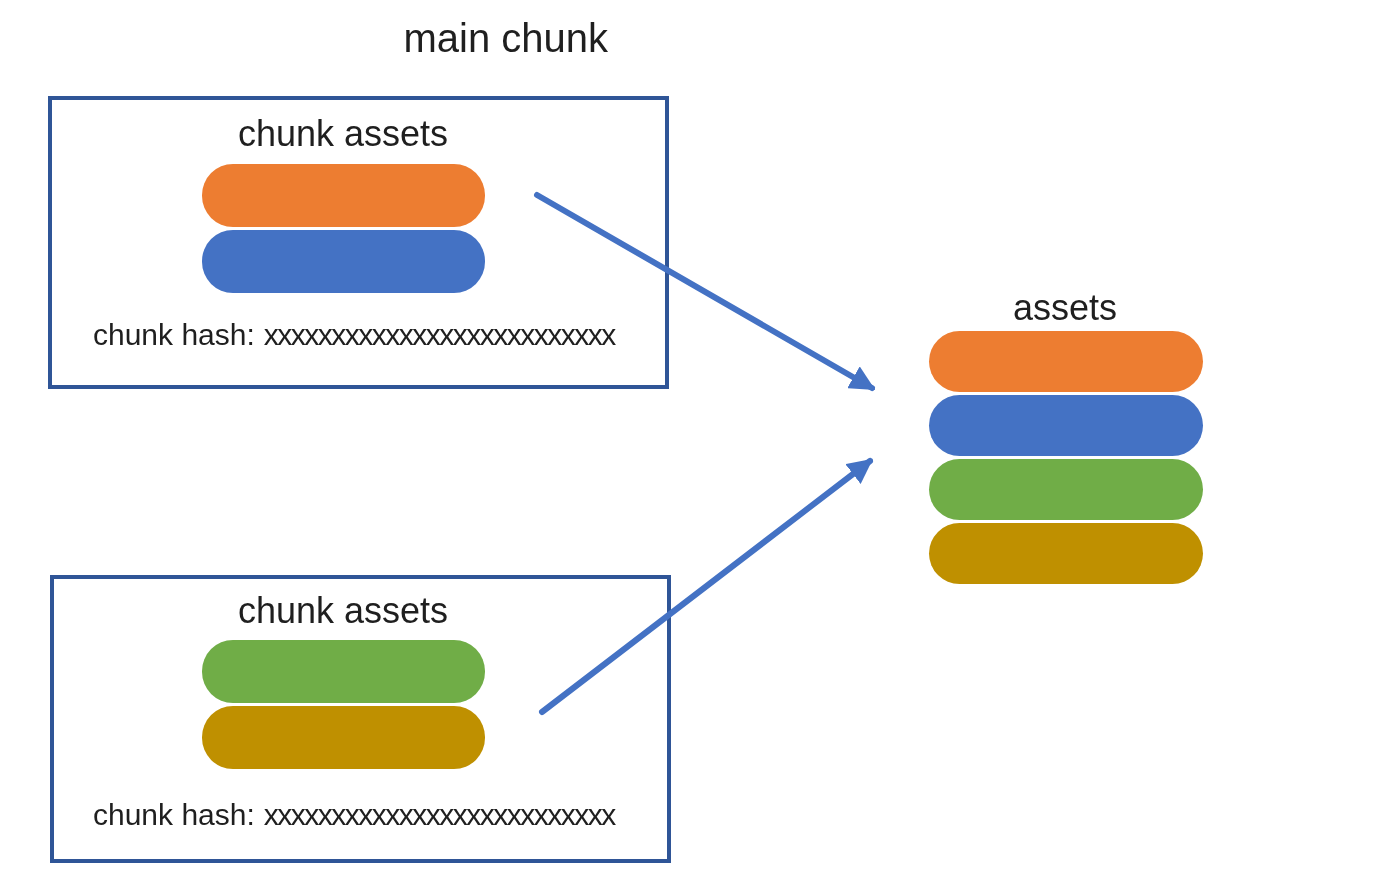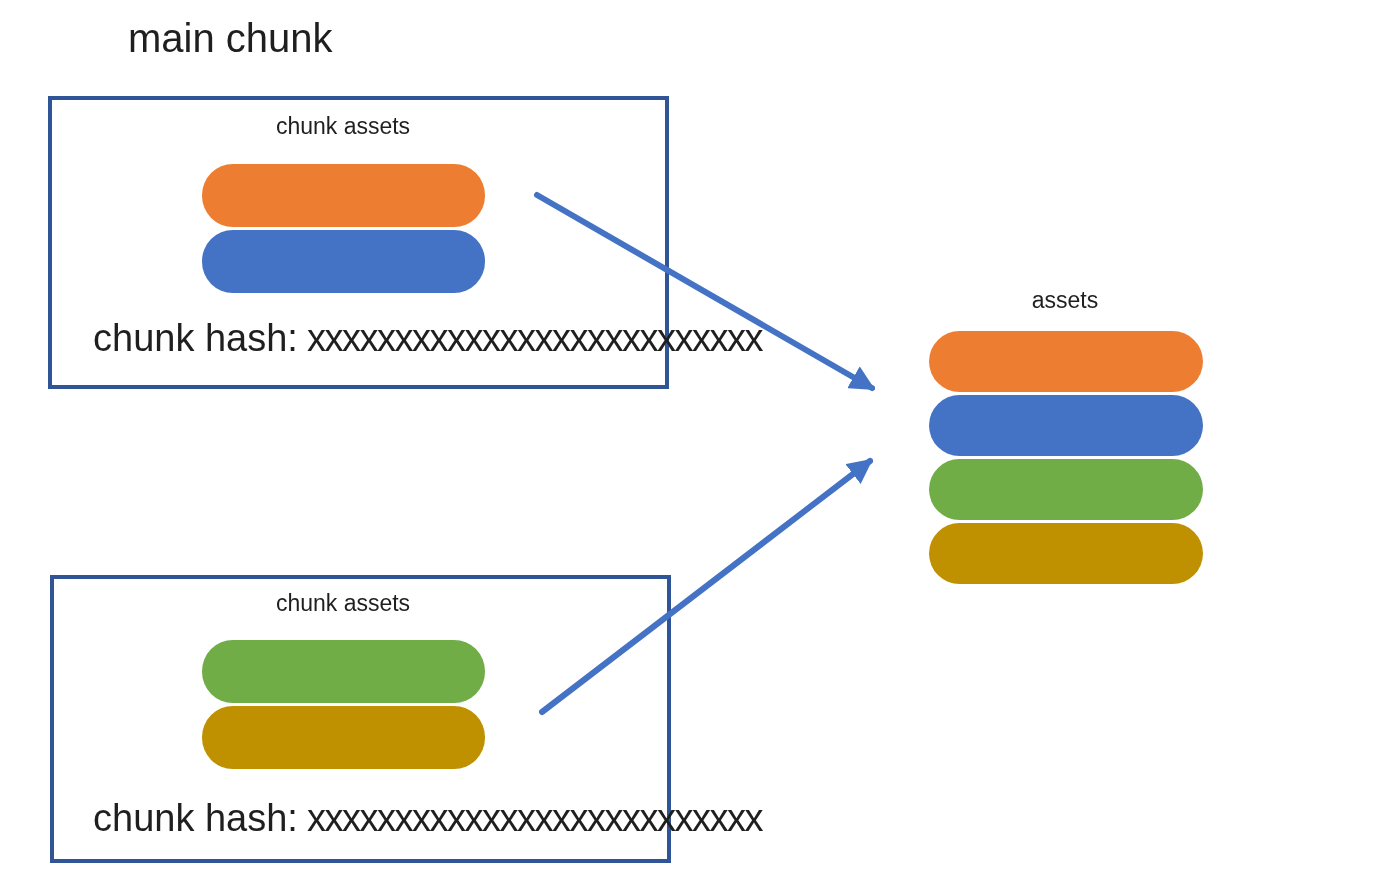--- a/index.html
+++ b/index.html
@@ -13,27 +13,27 @@
     position: relative;
     width: 1393px;
     height: 875px;
     background: #ffffff;
     overflow: hidden;
   }
   .title {
     position: absolute;
     font-size: 40px;
     line-height: 1.1;
-    text-align: left;
+    text-align: right;
     white-space: nowrap;
     color: #1f1f1f;
   }
   .label {
     position: absolute;
-    font-size: 23px;
+    font-size: 36px;
     line-height: 1.1;
     text-align: center;
     white-space: nowrap;
     color: #1f1f1f;
   }
   .chunk-box {
     position: absolute;
     border: 4px solid #2F5597;
     background: #ffffff;
     box-sizing: content-box;
@@ -41,21 +41,21 @@
   .box-main { left: 48px;  top: 96px;  width: 613px; height: 285px; }
   .box-abc  { left: 50px;  top: 575px; width: 613px; height: 280px; }
   .pill {
     position: absolute;
     border-radius: 31px;
   }
   .pill-left  { left: 202px; width: 283px; height: 63px; }
   .pill-right { left: 929px; width: 274px; height: 61px; }
   .hash-line {
     position: absolute;
-    font-size: 38px;
+    font-size: 30px;
     line-height: 1.1;
     white-space: nowrap;
     color: #1f1f1f;
   }
   .hashx {
     margin-left: 9px;
     letter-spacing: -1.5px;
   }
   .arrows {
     position: absolute;

